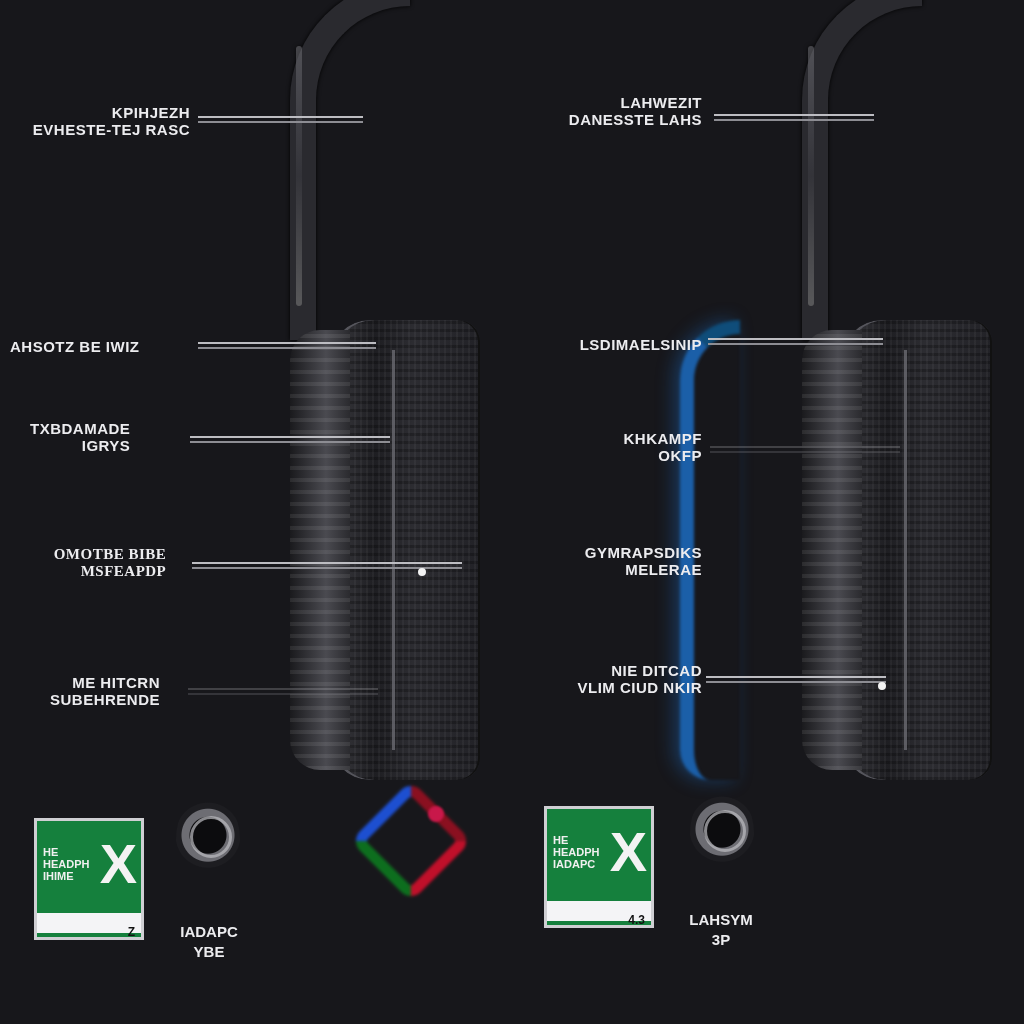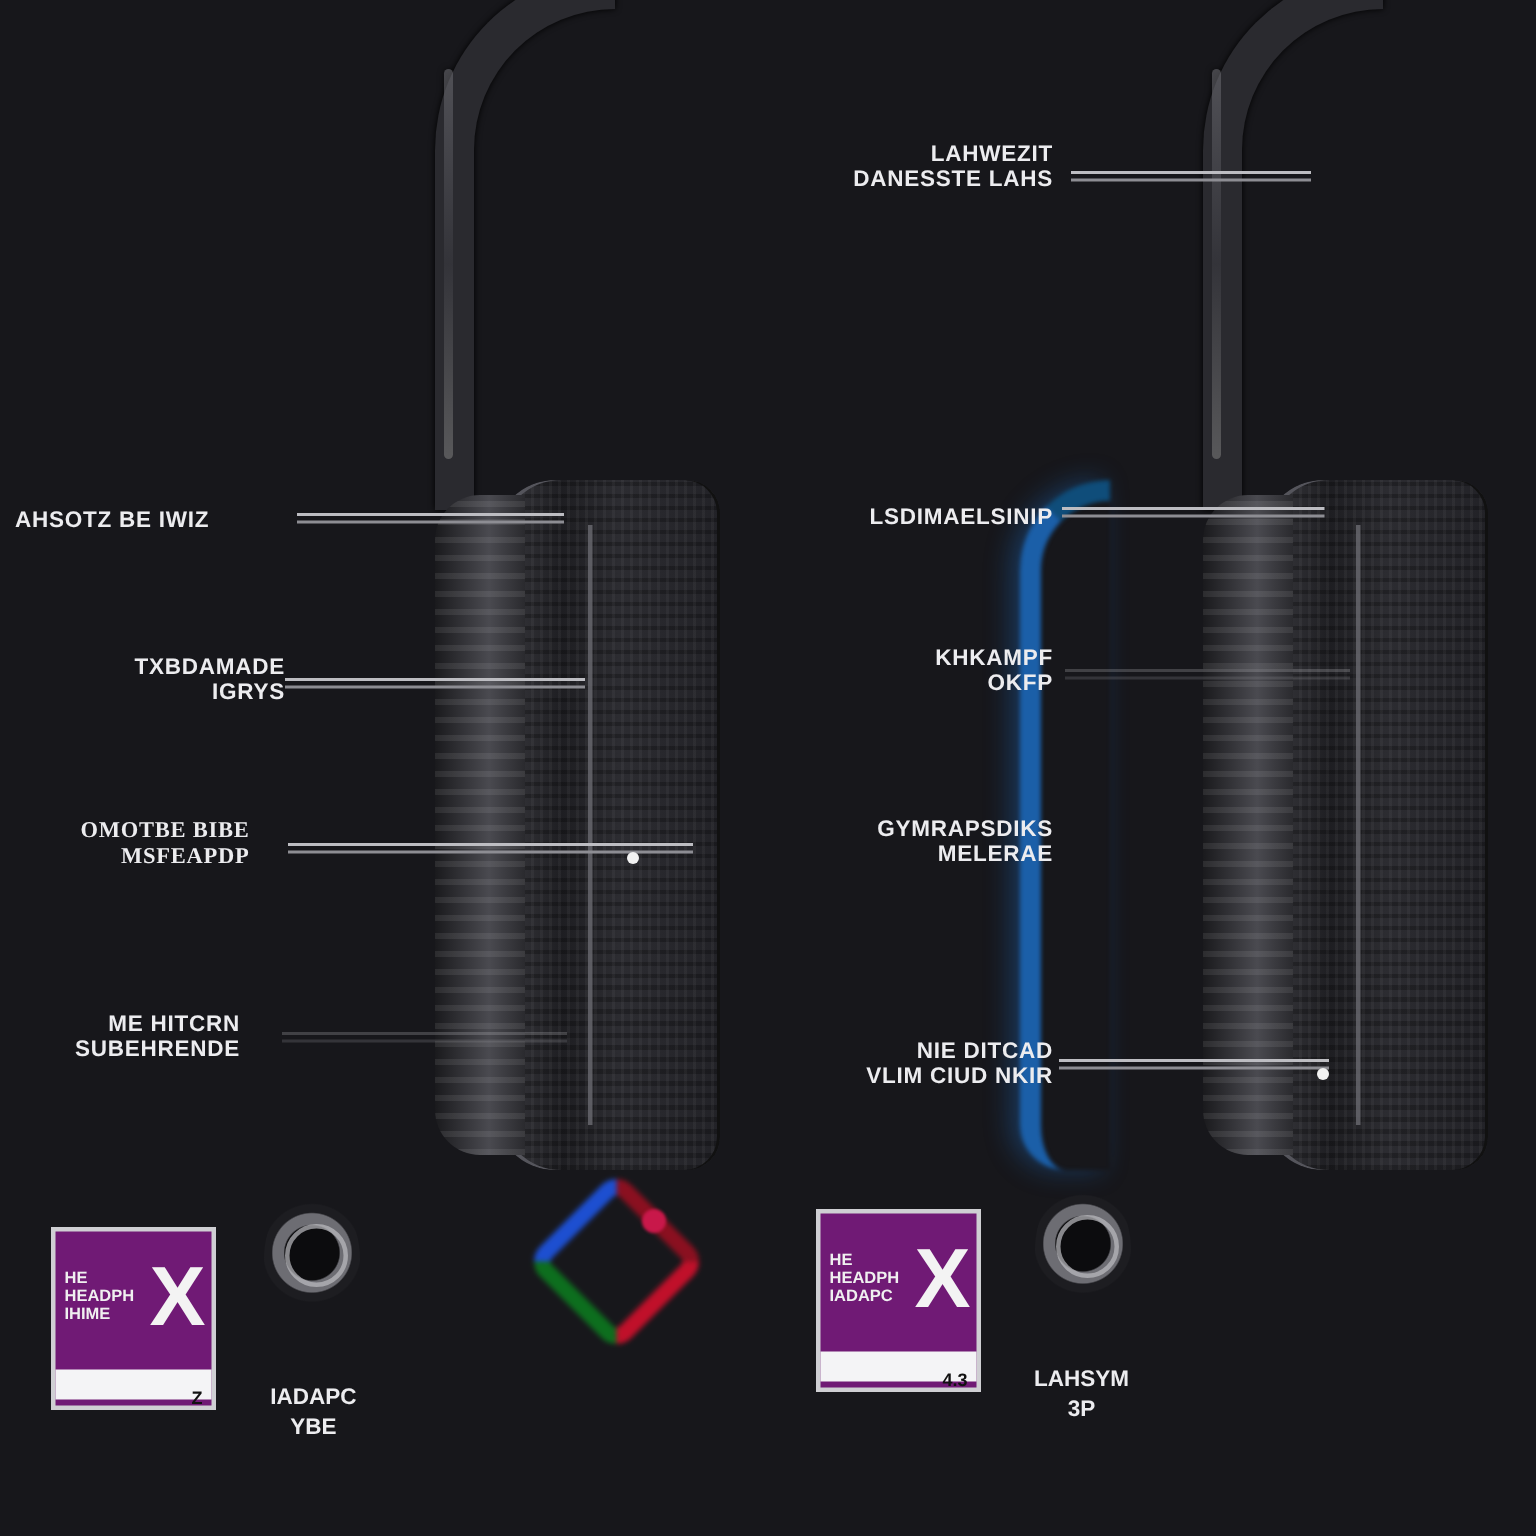--- a/index.html
+++ b/index.html
@@ -84,21 +84,21 @@
       position: absolute; height: 7px;
       border-top: 2px solid #bdbdc2; border-bottom: 2px solid #8d8d93;
     }
     .callout .tip {
       position: absolute; width: 8px; height: 8px; border-radius: 50%; background: #f2f2f2;
     }
 
     
     .badge {
       position: absolute; width: 110px; height: 122px; border: 3px solid #cfcfd3;
-      background: #701a75;
+      background: #15803d;
     }
     .badge .hero {
       position: absolute; left: 6px; top: 8px; width: 94px; height: 70px;
       display: flex; align-items: center; justify-content: space-between;
     }
     .badge .hero .txt { font-size: 11px; font-weight: 700; line-height: 12px; color: #f0f0f0; }
     .badge .hero .x { font-size: 56px; font-weight: 900; color: #f3f3f3; line-height: 56px; }
     .badge .bar {
       position: absolute; left: 0; right: 0; bottom: 4px; height: 20px; background: #f4f4f6;
       color: #111; font-size: 12px; font-weight: 700; text-align: right; padding: 12px 6px 0 0;
@@ -120,29 +120,36 @@
 </head>
 <body>
 
 <div class="panel left">
   <div class="band"></div>
   <div class="cup">
     <div class="pad"></div>
     <div class="rim"></div>
   </div>
 
+  <div class="callout" style="left:30px;top:104px;width:160px;justify-content:flex-end;">
+    <div class="label">
+      <div>KPIHJEZH</div>
+      <div>EVHESTE-TEJ RASC</div>
+    </div>
+    <div class="leader" style="left:168px;top:12px;width:165px;"></div>
+  </div>
 
   <div class="callout" style="left:10px;top:338px;width:180px;justify-content:flex-start;">
     <div class="label">
       <div>AHSOTZ BE IWIZ</div>
     </div>
     <div class="leader" style="left:188px;top:4px;width:178px;"></div>
   </div>
 
-  <div class="callout" style="left:30px;top:436px;width:160px;justify-content:flex-end;">
+  <div class="callout" style="left:30px;top:420px;width:160px;">
     <div class="label">
       <div>TXBDAMADE</div>
       <div>IGRYS</div>
     </div>
     <div class="leader" style="left:160px;top:16px;width:200px;"></div>
   </div>
 
   <div class="callout" style="left:30px;top:546px;width:160px;justify-content:center;font-family:Liberation Serif, serif;">
     <div class="label">
       <div>OMOTBE BIBE</div>
@@ -213,21 +220,21 @@
     <div class="leader" style="left:168px;top:16px;width:190px;opacity:.25;"></div>
   </div>
 
   <div class="callout" style="left:30px;top:544px;width:160px;justify-content:flex-end;">
     <div class="label">
       <div>GYMRAPSDIKS</div>
       <div>MELERAE</div>
     </div>
   </div>
 
-  <div class="callout" style="left:24px;top:692px;width:166px;justify-content:flex-end;">
+  <div class="callout" style="left:24px;top:662px;width:166px;justify-content:flex-end;">
     <div class="label">
       <div>NIE DITCAD</div>
       <div>VLIM CIUD NKIR</div>
     </div>
     <div class="leader" style="left:170px;top:14px;width:180px;"></div>
     <div class="tip" style="left:342px;top:20px;"></div>
   </div>
 
   <div class="badge" style="left:32px;top:806px;">
     <div class="hero">

